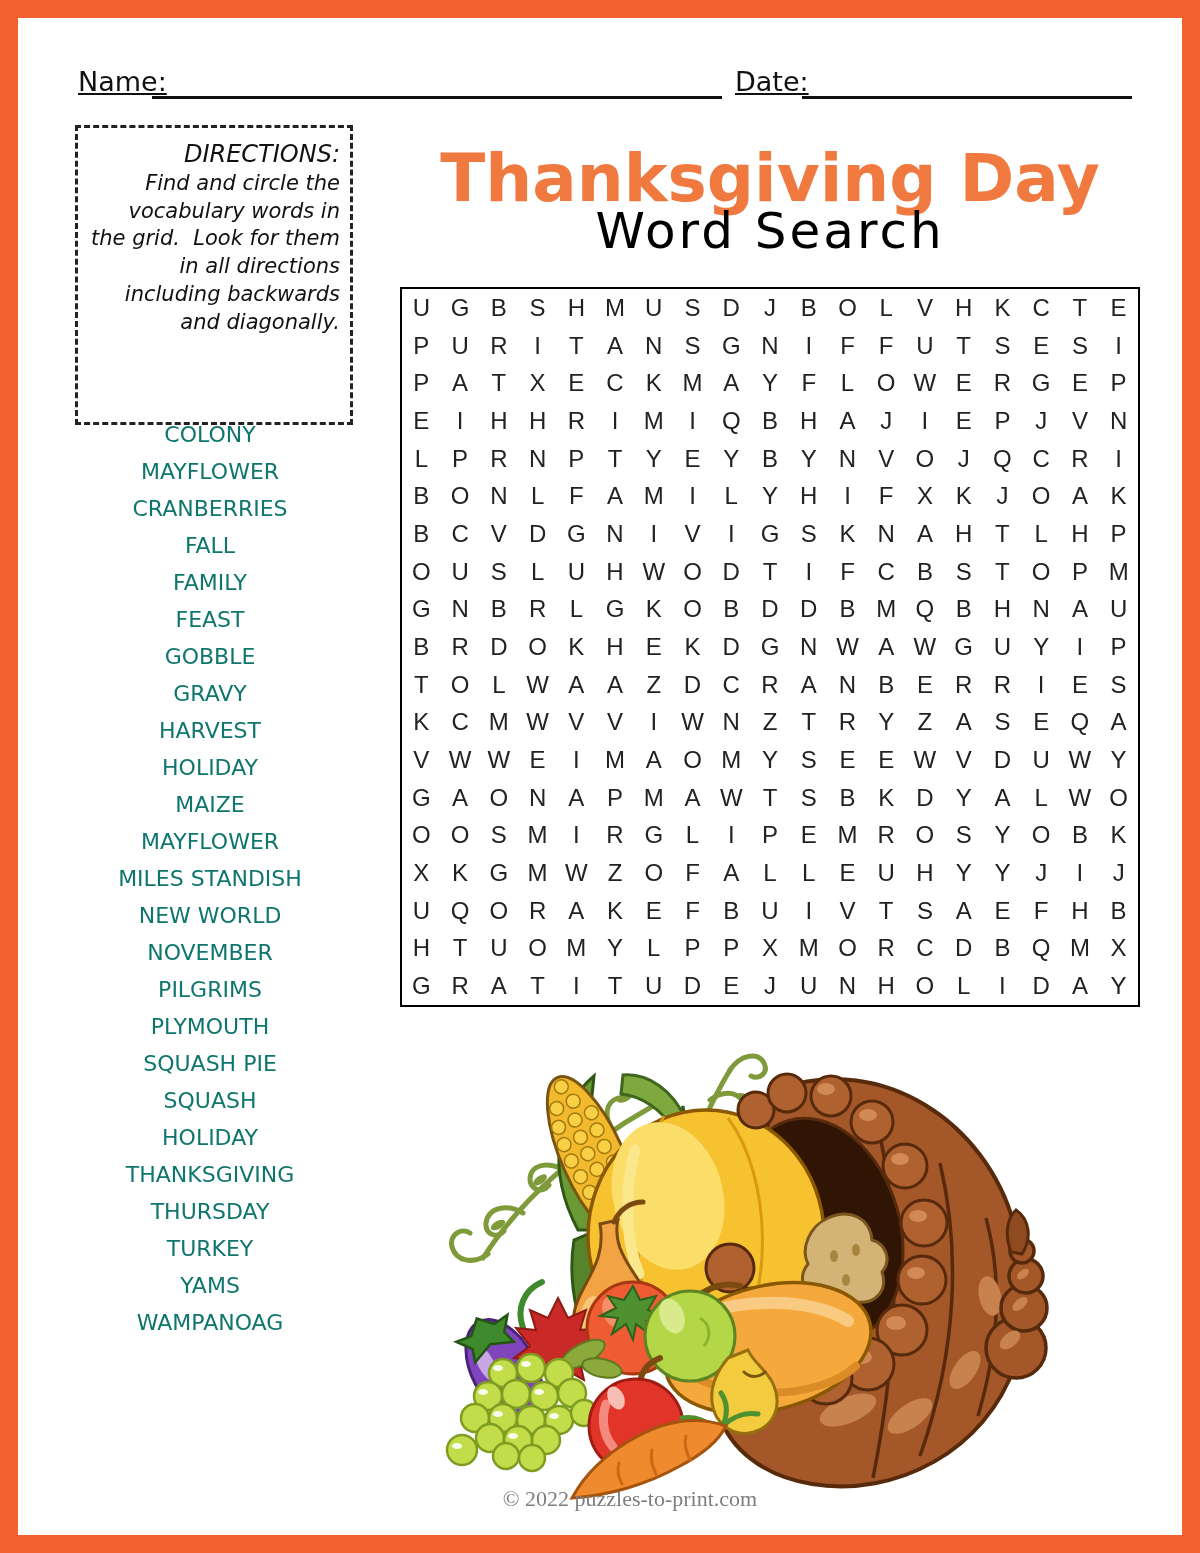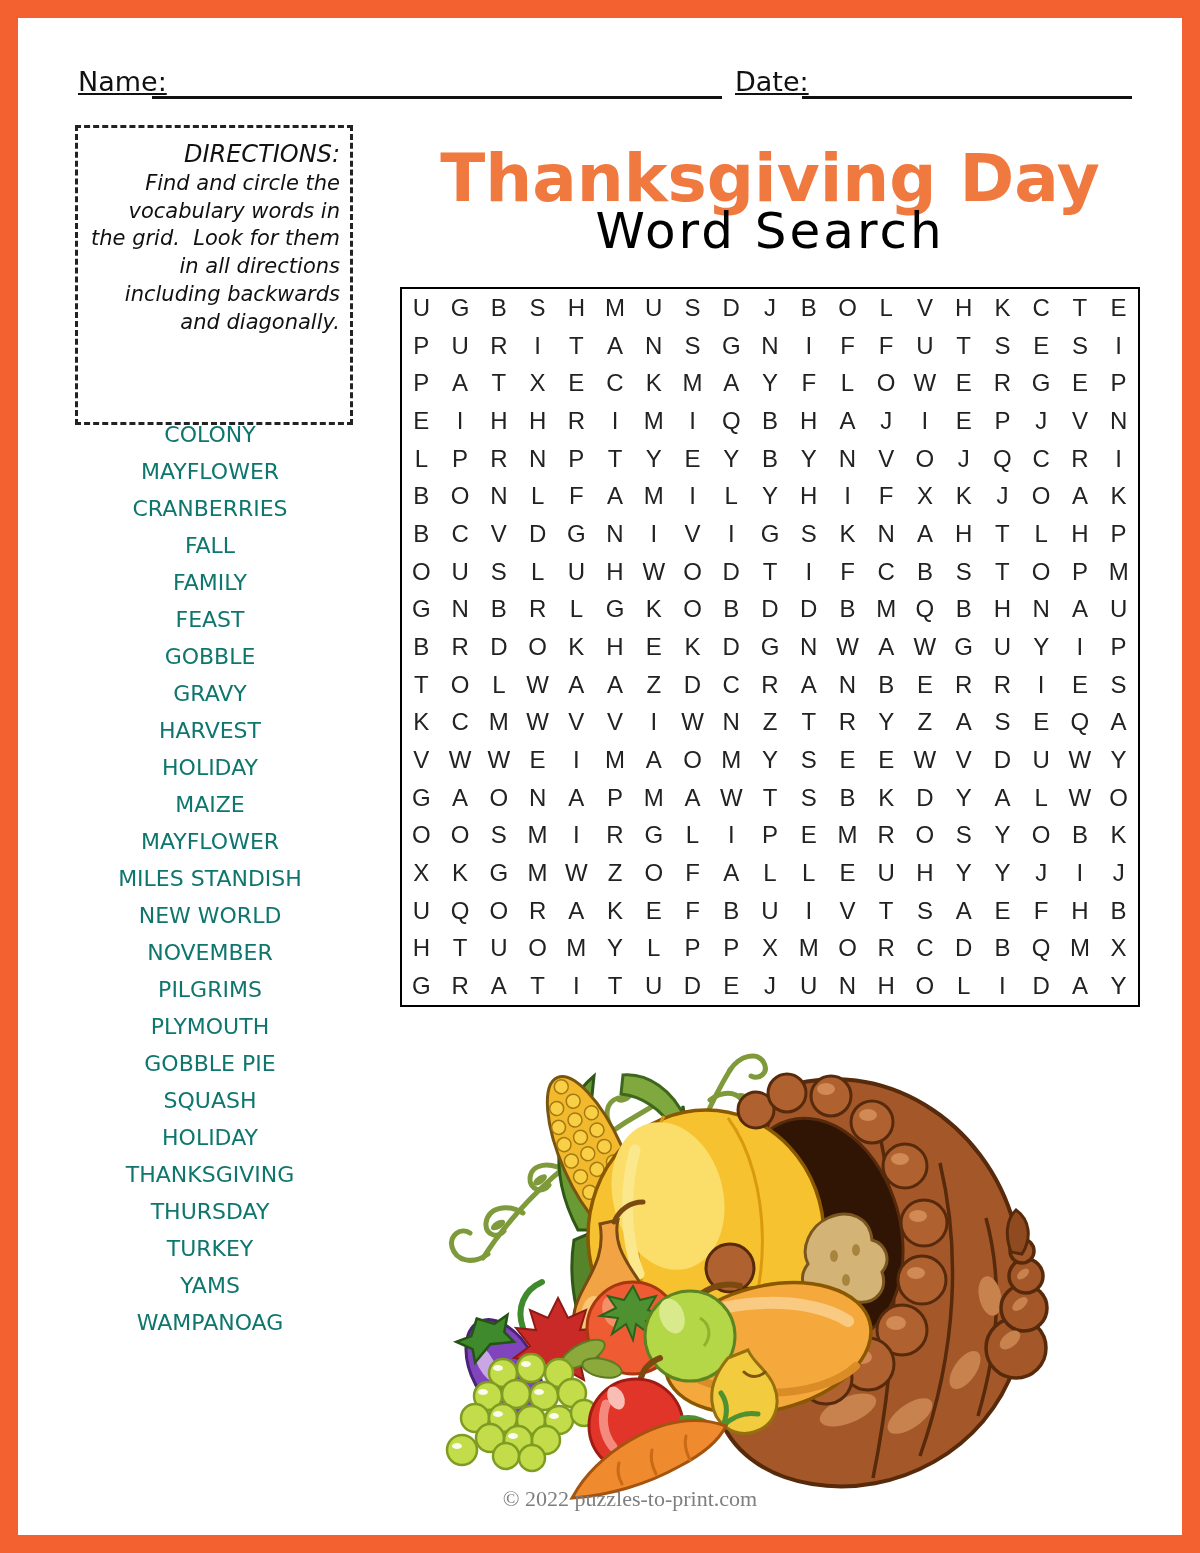--- a/index.html
+++ b/index.html
@@ -72,21 +72,21 @@
     <div class="word">GRAVY</div>
     <div class="word">HARVEST</div>
     <div class="word">HOLIDAY</div>
     <div class="word">MAIZE</div>
     <div class="word">MAYFLOWER</div>
     <div class="word">MILES STANDISH</div>
     <div class="word">NEW WORLD</div>
     <div class="word">NOVEMBER</div>
     <div class="word">PILGRIMS</div>
     <div class="word">PLYMOUTH</div>
-    <div class="word">GOBBLE PIE</div>
+    <div class="word">SQUASH PIE</div>
     <div class="word">SQUASH</div>
     <div class="word">HOLIDAY</div>
     <div class="word">THANKSGIVING</div>
     <div class="word">THURSDAY</div>
     <div class="word">TURKEY</div>
     <div class="word">YAMS</div>
     <div class="word">WAMPANOAG</div>
   </div>
 
 <div class="grid-wrap">

